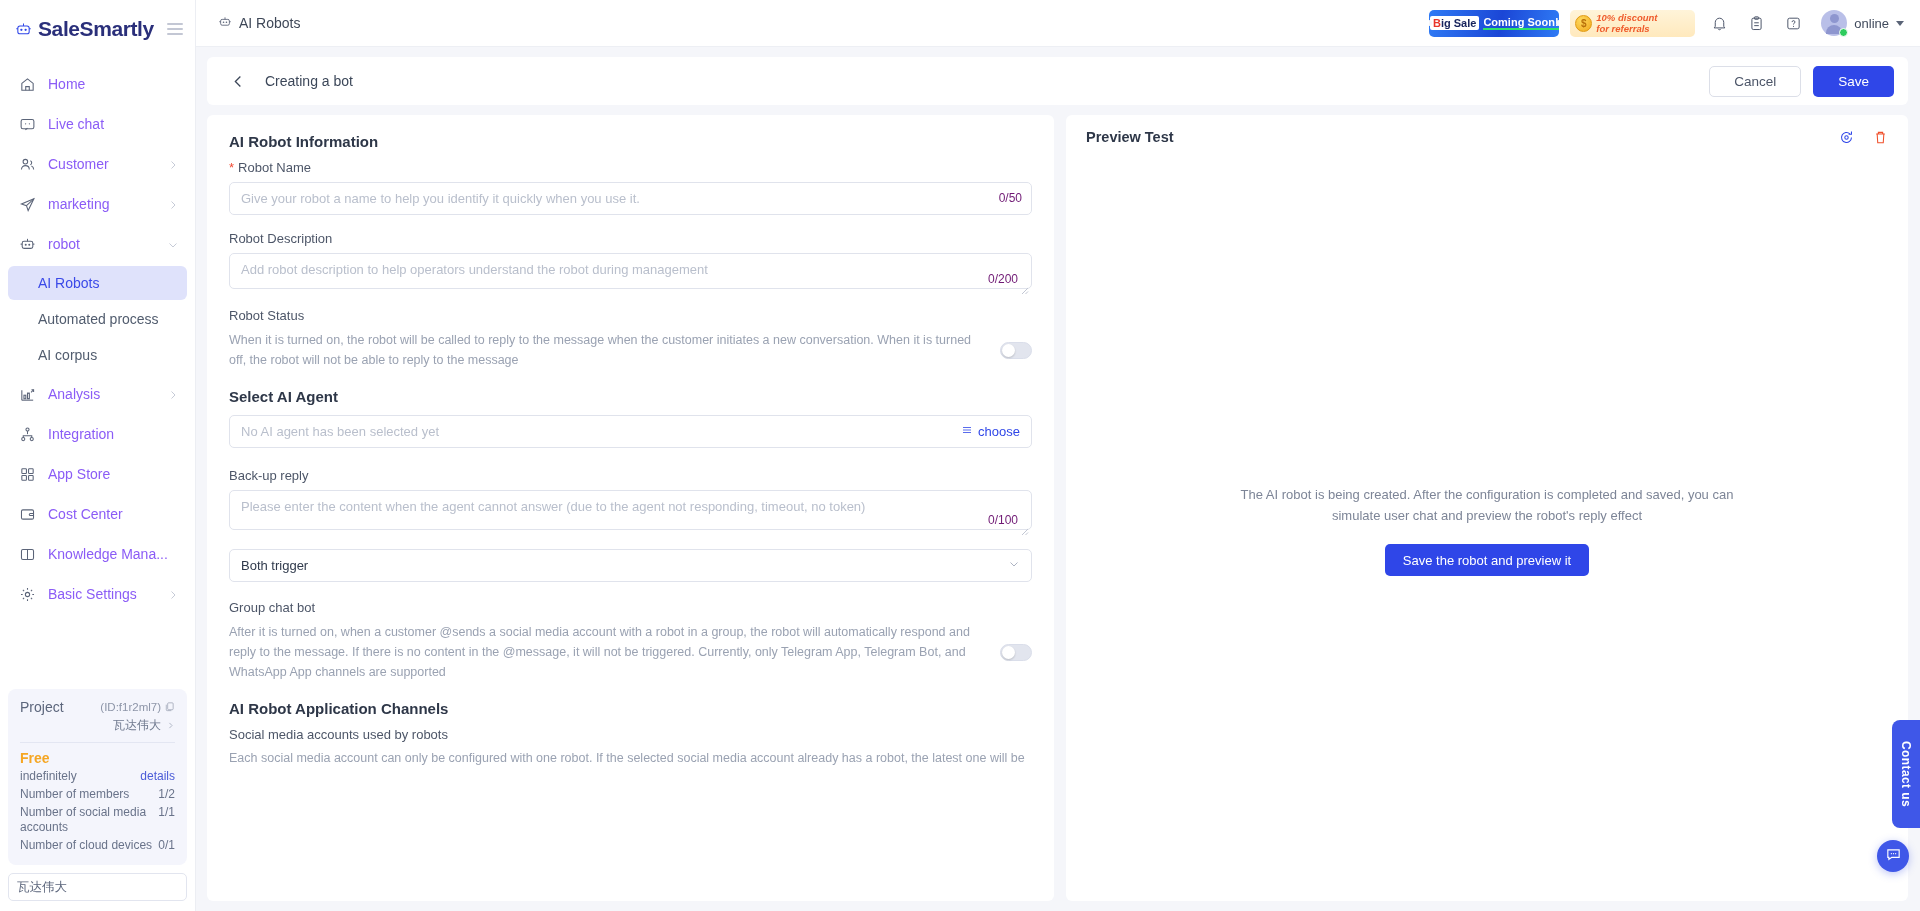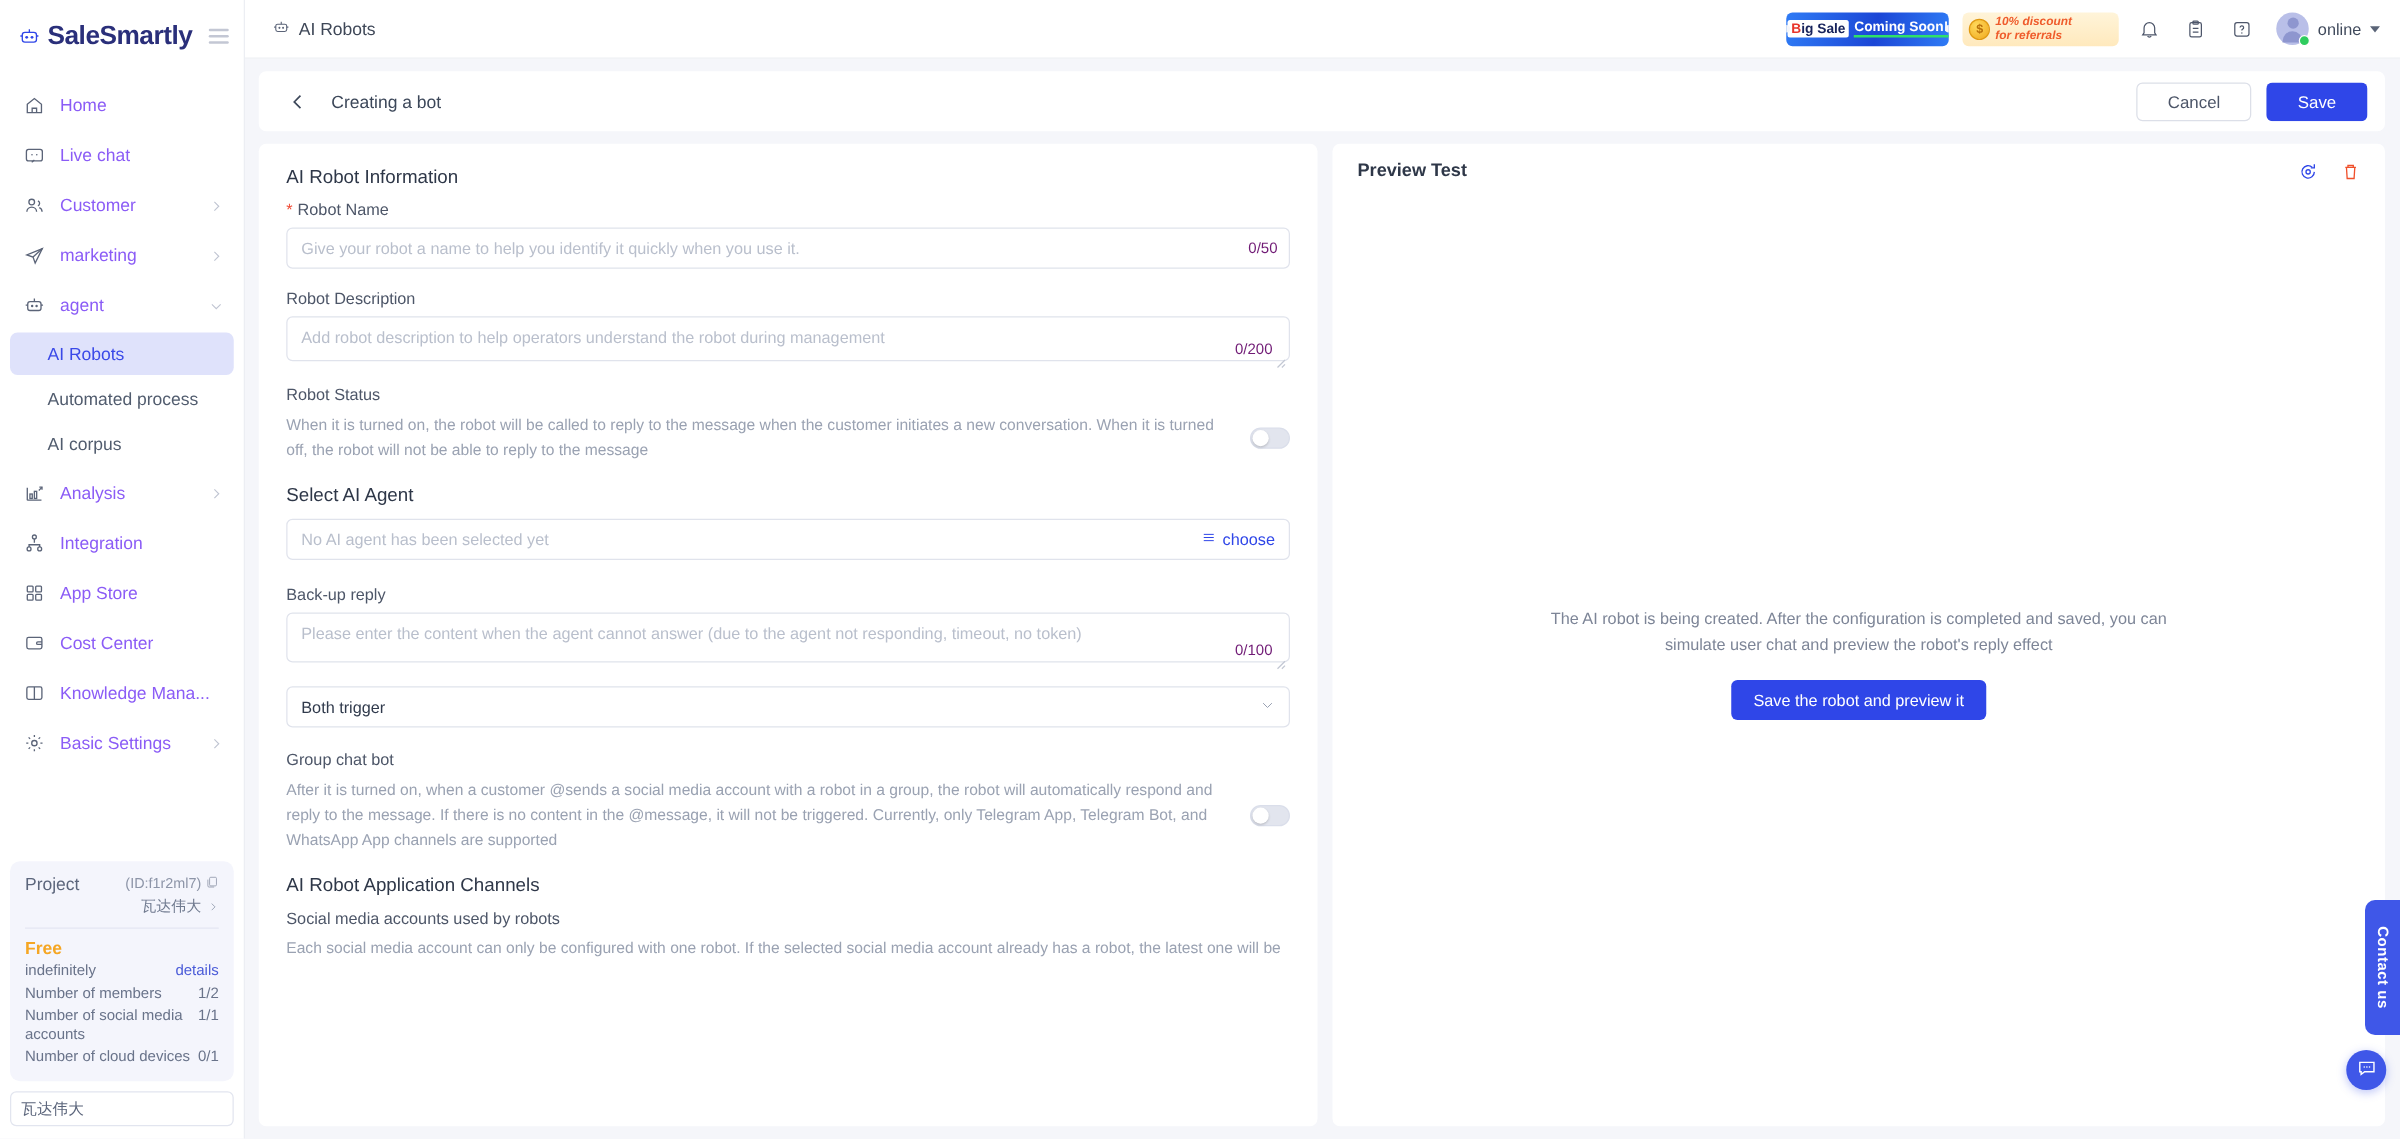--- a/index.html
+++ b/index.html
@@ -155,21 +155,21 @@
     width: 847px; background:#fff; border-radius:6px;
     overflow-y: auto; overflow-x:hidden; position:relative;
     padding: 18px 22px 20px 22px;
     flex-shrink: 0;
   }
   .form-panel::-webkit-scrollbar { width: 6px; }
   .form-panel::-webkit-scrollbar-thumb { background:#bfc4d2; border-radius:3px; }
   .form-panel::-webkit-scrollbar-track { background:#f0f1f5; }
 
   .sec-title { font-size:15px;font-weight:bold;color:#2e3murd; color:#2d3murd; color:#2e3748; margin-bottom:10px; }
-  h3.sec-title { font-weight:normal; color:#2e3748; font-size:15px; }
+  h3.sec-title { font-weight:bold; color:#2e3748; font-size:15px; }
 
   .field-label { font-size:13px;color:#4d5668; margin-bottom:7px; display:flex; align-items:center; gap:4px; }
   .req { color:#f04a34; font-size:13px; line-height:1; }
 
   .input-wrap { position:relative; margin-bottom:16px; }
   .text-input {
     width: 100%; height: 33px; border:1px solid #e0e3ec; border-radius:5px;
     padding: 0 52px 0 11px; font-size:13px; color:#30394a;
     font-family:"Liberation Sans",sans-serif; outline:none; background:#fff;
   }
@@ -348,21 +348,21 @@
         <span class="nav-icon">
           <svg viewBox="0 0 24 24">
             <rect x="4.5" y="7.5" width="15" height="10" rx="2.6"></rect>
             <circle cx="9.5" cy="12.5" r="1.4" style="fill:#5b6478;stroke:none"></circle>
             <circle cx="14.5" cy="12.5" r="1.4" style="fill:#5b6478;stroke:none"></circle>
             <line x1="12" y1="4" x2="12" y2="7.5"></line>
             <line x1="2.2" y1="11.5" x2="4.5" y2="11.5"></line>
             <line x1="19.5" y1="11.5" x2="21.8" y2="11.5"></line>
           </svg>
         </span>
-        <span class="nav-label">agent</span>
+        <span class="nav-label">robot</span>
         <span class="nav-chevron">
           <svg viewBox="0 0 24 24">
               <polyline points="5,9 12,16 19,9"></polyline>
             </svg>
         </span>
       </div>
       <div class="subnav-item active">
         <span>AI Robots</span>
       </div>
       <div class="subnav-item">

